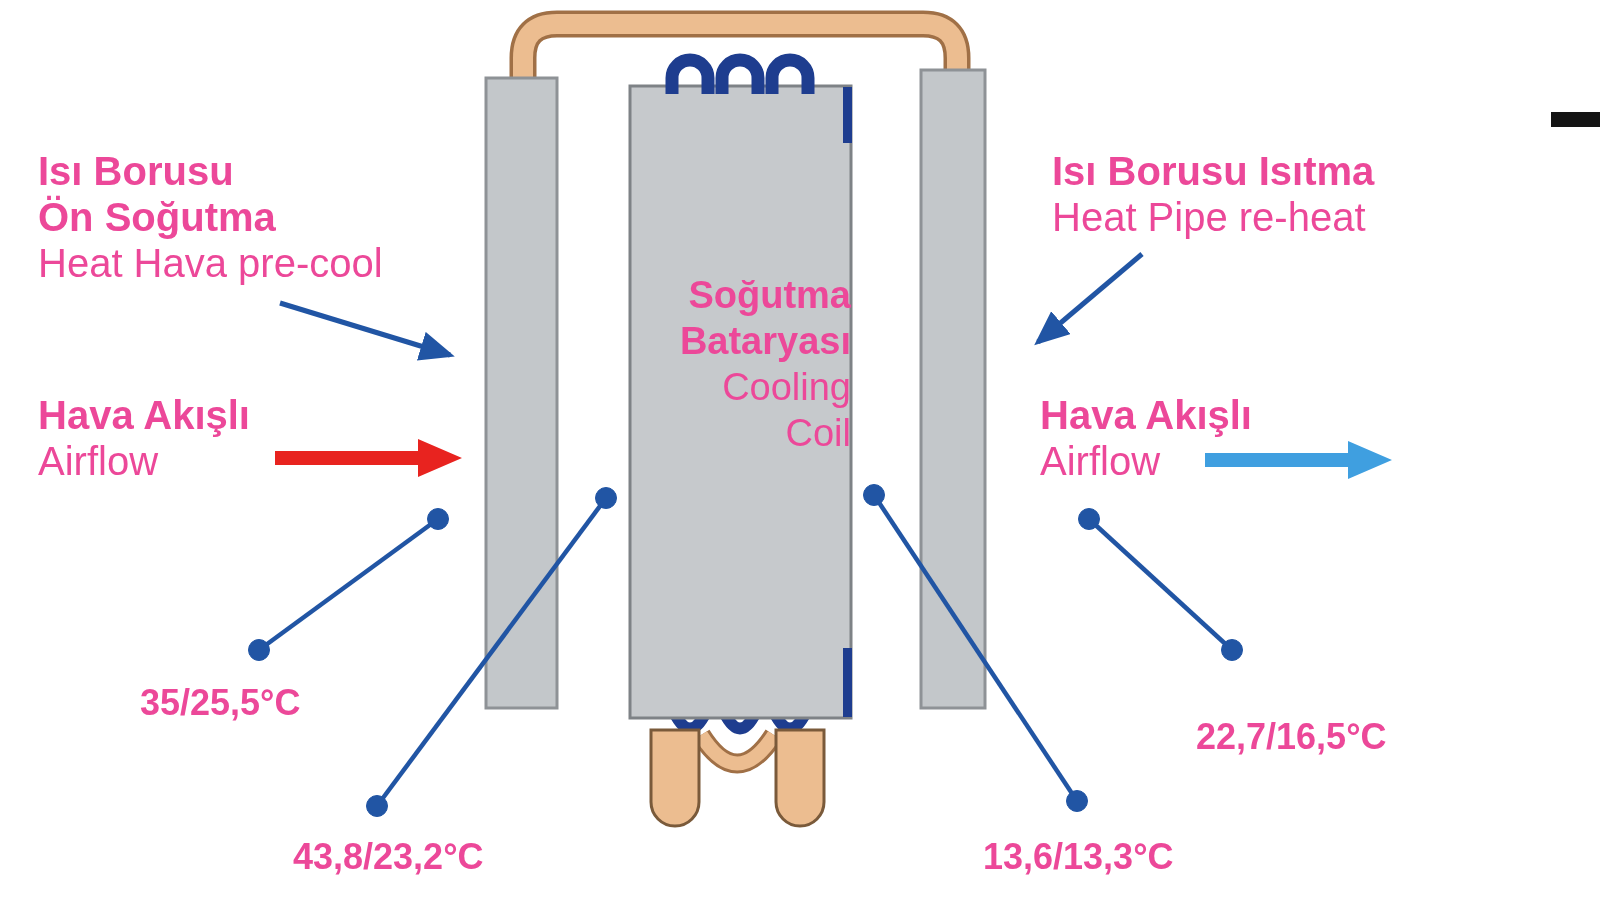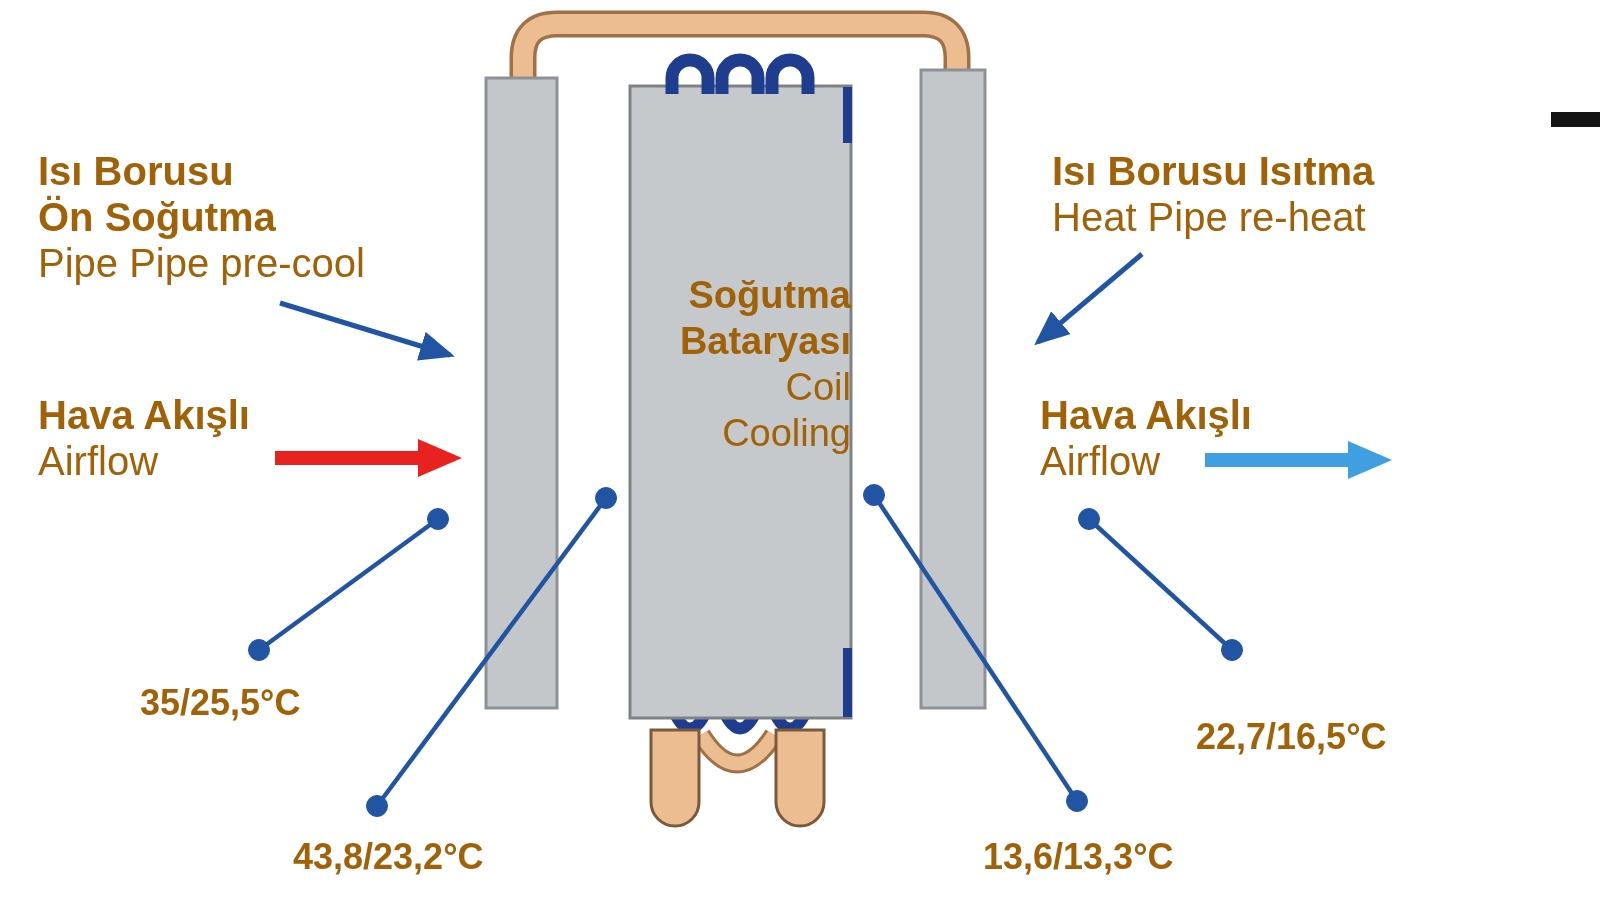--- a/index.html
+++ b/index.html
@@ -2,21 +2,21 @@
 <html><head>
 <meta charset="utf-8">
 <style>
   html,body{margin:0;padding:0;background:#ffffff;}
   .canvas{
     position:relative;
     width:1600px;height:900px;
     background:#ffffff;
     overflow:hidden;
     font-family:"Liberation Sans","DejaVu Sans",sans-serif;
-    color:#a16207;
+    color:#ec4899;
   }
   .gfx{position:absolute;left:0;top:0;}
   .lbl{position:absolute;font-size:40px;line-height:46px;white-space:nowrap;}
   .lbl .b{font-weight:700;}
   .coil-lbl{
     position:absolute;left:630px;top:272px;width:221px;
     text-align:right;font-size:38px;line-height:46px;
   }
   .coil-lbl .b{font-weight:700;}
   .temp{
@@ -91,43 +91,43 @@
       <circle cx="1089" cy="519" r="10.5"></circle>
       <circle cx="1232" cy="650" r="10.5"></circle>
     </g>
 
     <rect x="1551" y="112" width="49" height="15" fill="#141414"></rect>
   </svg>
 
   <div class="lbl" style="left:38px;top:148px;">
     <div class="b">Isı Borusu</div>
     <div class="b">Ön Soğutma</div>
-    <div>Pipe Pipe pre-cool</div>
+    <div>Heat Hava pre-cool</div>
   </div>
 
   <div class="lbl" style="left:38px;top:392px;">
     <div class="b">Hava Akışlı</div>
     <div>Airflow</div>
   </div>
 
   <div class="lbl" style="left:1040px;top:148px;margin-left:12px;">
     <div class="b">Isı Borusu Isıtma</div>
     <div>Heat Pipe re-heat</div>
   </div>
 
   <div class="lbl" style="left:1040px;top:392px;">
     <div class="b">Hava Akışlı</div>
     <div>Airflow</div>
   </div>
 
   <div class="coil-lbl">
     <div class="b">Soğutma</div>
     <div class="b">Bataryası</div>
+    <div>Cooling</div>
     <div>Coil</div>
-    <div>Cooling</div>
   </div>
 
   <div class="temp" style="left:140px;top:682px;text-align:center;">35/25,5°C</div>
   <div class="temp" style="left:293px;top:836px;">43,8/23,2°C</div>
   <div class="temp" style="left:983px;top:836px;">13,6/13,3°C</div>
   <div class="temp" style="left:1196px;top:716px;">22,7/16,5°C</div>
 
 </div>
 
 </body></html>

